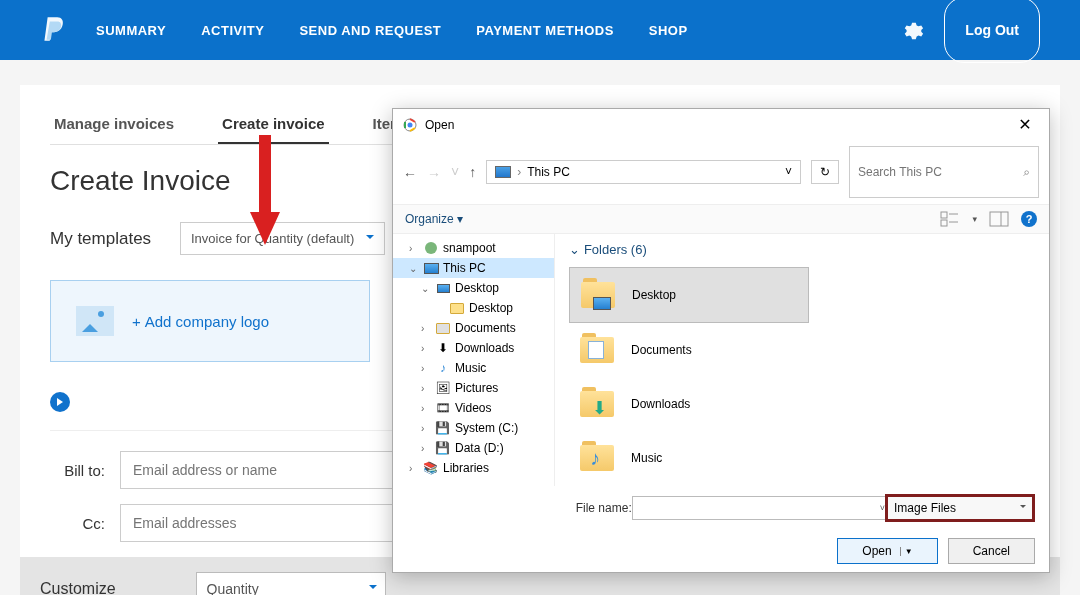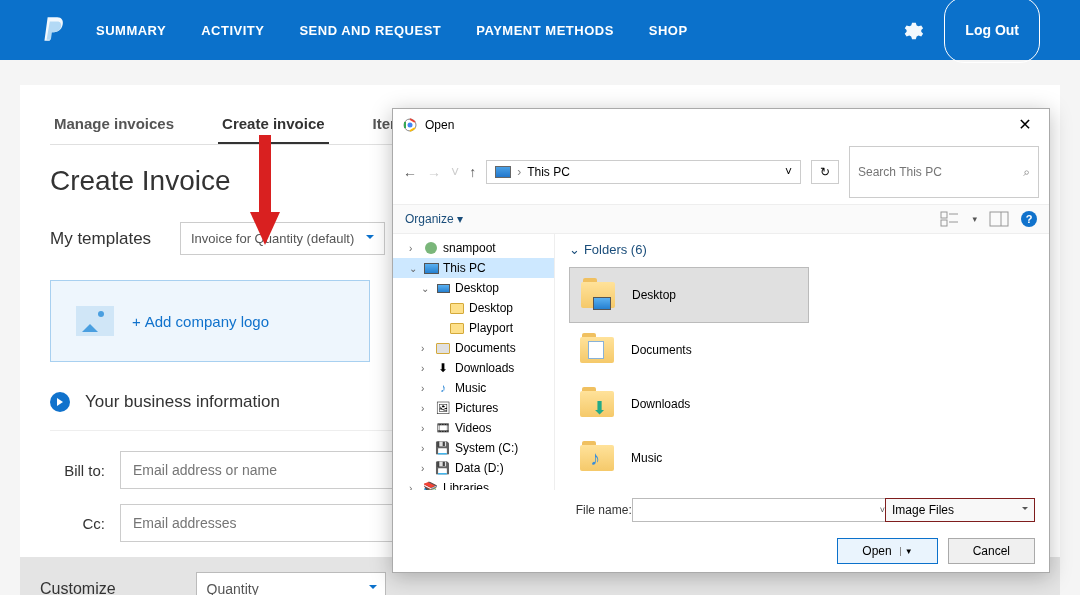--- a/index.html
+++ b/index.html
@@ -84,21 +84,21 @@
 .section-hdr { color: #1a4d7a; font-size: 13px; margin-bottom: 10px; display: flex; align-items: center; gap: 4px; }
 .folder-tile { display: flex; align-items: center; gap: 16px; padding: 12px 10px; cursor: pointer; width: 240px; }
 .folder-tile.selected { background: #e0e0e0; border: 1px solid #bbb; }
 .tile-icon { width: 36px; height: 30px; display: flex; align-items: center; justify-content: center; }
 .big-folder { width: 34px; height: 26px; background: linear-gradient(#ffe29a, #f5c96a); border-radius: 2px; position: relative; }
 .big-folder::before { content: ''; position: absolute; top: -4px; left: 2px; width: 14px; height: 4px; background: #f0c060; border-radius: 2px 2px 0 0; }
 
 .dlg-footer { padding: 8px 14px; display: flex; align-items: center; gap: 0; }
 .footer-label { font-size: 12px; color: #333; margin-left: auto; }
 .fname-input { border: 1px solid #bbb; padding: 4px; width: 270px; font-size: 12px; }
-.type-select { border: 1px solid #7f1d1d; padding: 4px 20px 4px 6px; width: 150px; font-size: 12px; position: relative; background: #f8f8f8; }
+.type-select { border: 3px solid #7f1d1d; padding: 4px 20px 4px 6px; width: 150px; font-size: 12px; position: relative; background: #f8f8f8; }
 .type-select::after { content: ''; position: absolute; right: 6px; top: 8px; border: 3px solid transparent; border-top-color: #555; }
 .dlg-buttons { padding: 8px 14px; display: flex; gap: 10px; justify-content: flex-end; }
 .dlg-btn { border: 1px solid #aaa; background: #f0f0f0; padding: 5px 24px; font-size: 12px; cursor: pointer; display: flex; align-items: center; gap: 4px; }
 .dlg-btn.primary { border: 1.5px solid #0b71cb; background: #eaf4fd; }
 .dlg-btn .split { border-left: 1px solid #888; padding-left: 4px; margin-left: 4px; font-size: 8px; }
 </style>
 </head>
 <body>
 
 <div class="topbar">
@@ -135,21 +135,20 @@
     <div class="select-box">Invoice for Quantity (default)</div>
   </div>
 
   <div class="logo-upload">
     <div class="img-placeholder"></div>
     <span class="upload-text"><span class="plus">+</span><span>Add company logo</span></span>
   </div>
 
   <div class="biz-info">
     <span class="arrow-circle"></span>
-    <span>Your business information</span>
   </div>
 
   <div class="field-row">
     <span class="field-label">Bill to:</span>
     <input class="field-input" placeholder="Email address or name" style="">
   </div>
   <div class="field-row">
     <span class="field-label">Cc:</span>
     <input class="field-input" placeholder="Email addresses" style="">
   </div>
@@ -234,27 +233,20 @@
           </span>
           <span>Desktop</span>
         </div>
       <div class="tree-item tree-indent3">
           <span class="tree-expand"></span>
           <span class="tree-icon">
             <span class="folder-ico"></span>
           </span>
           <span>Desktop</span>
         </div>
-      <div class="tree-item tree-indent3">
-          <span class="tree-expand"></span>
-          <span class="tree-icon">
-            <span class="folder-ico"></span>
-          </span>
-          <span>Playport</span>
-        </div>
       <div class="tree-item tree-indent2">
           <span class="tree-expand">›</span>
           <span class="tree-icon">
             <span class="folder-ico" style="background:#e0e0e0"></span>
           </span>
           <span>Documents</span>
         </div>
       <div class="tree-item tree-indent2">
           <span class="tree-expand">›</span>
           <span class="tree-icon">⬇</span>

